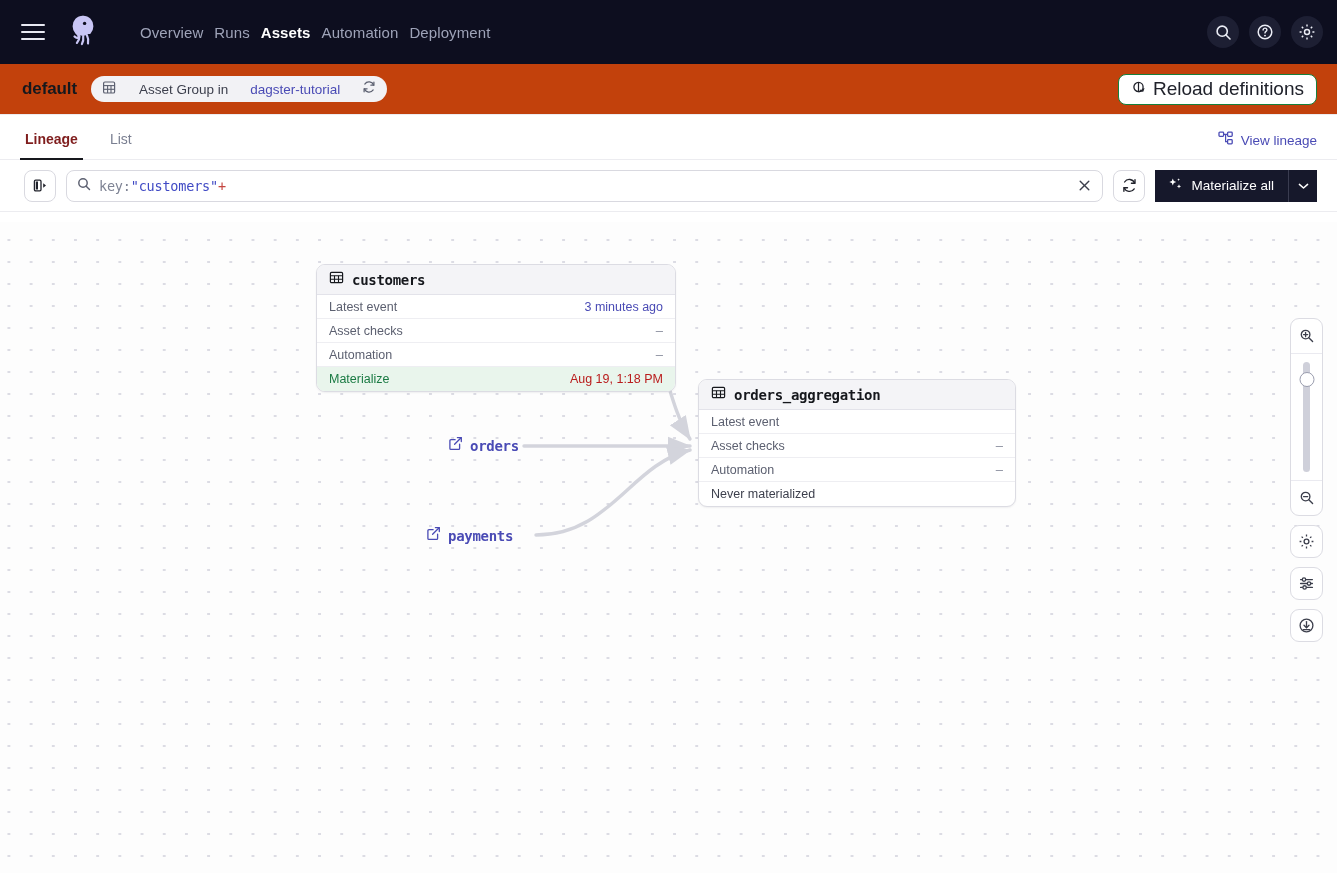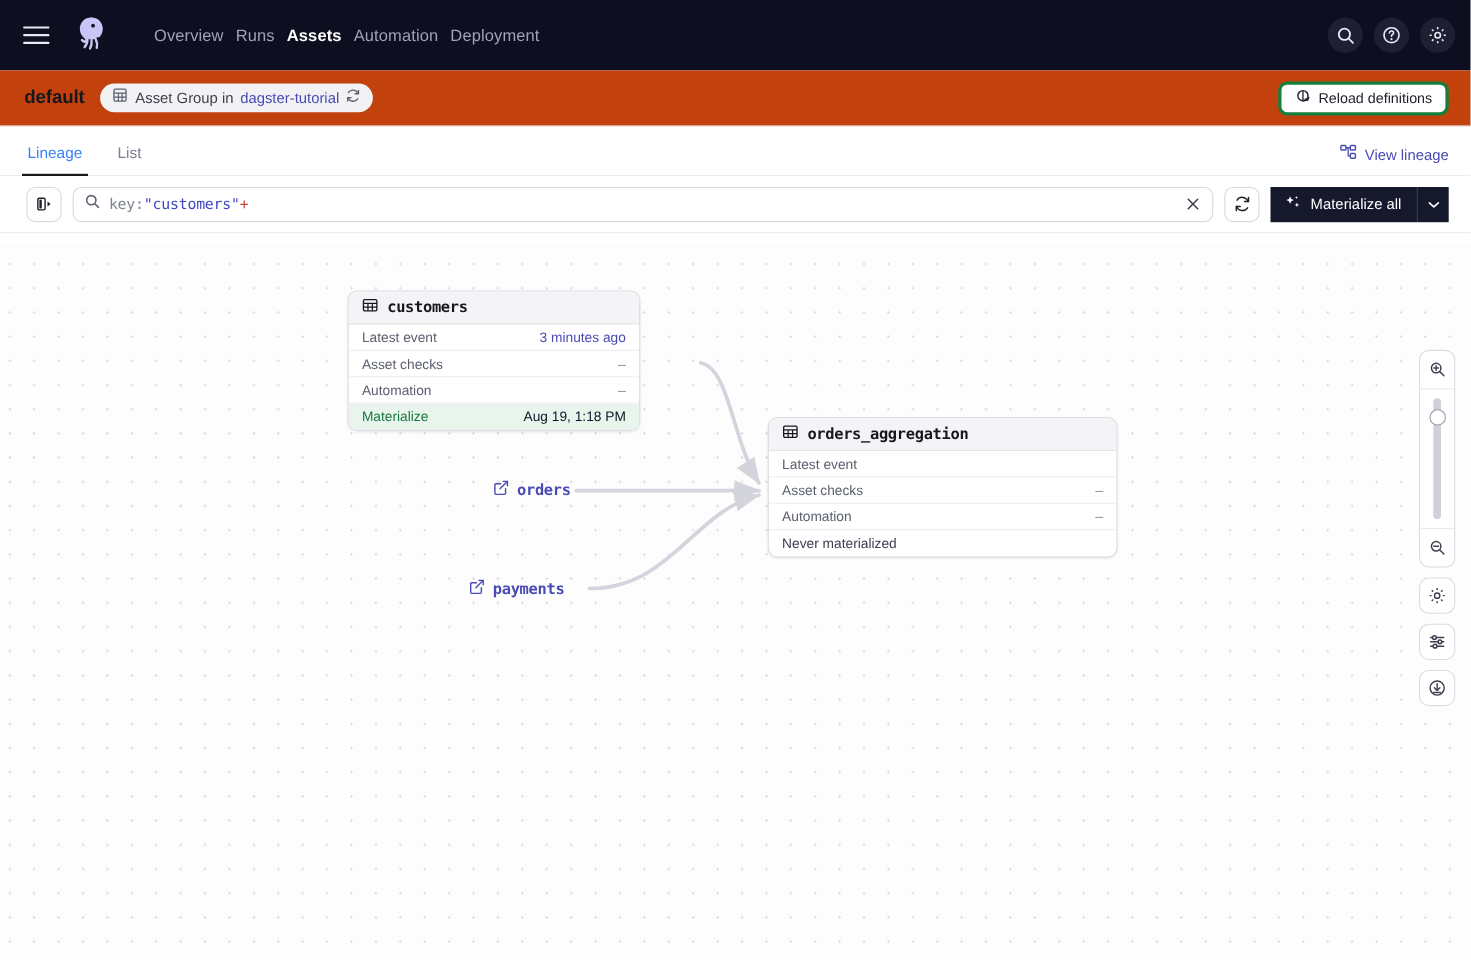--- a/index.html
+++ b/index.html
@@ -32,38 +32,38 @@
     display: flex; align-items: center; justify-content: center; cursor: pointer; }
 
   
   .subheader {
     height: 51px; background: #c2410c; border-bottom: 1px solid #ececf0;
     display: flex; align-items: center; padding: 0 20px 0 22px; position: relative;
   }
   .page-title { font-size: 17px; font-weight: bold; color: #16181d; letter-spacing: -.1px; }
   .group-pill {
     margin-left: 14px; height: 26px; background: #f2f2f5; border-radius: 13px;
-    display: flex; align-items: center; gap: 6px; padding: 0 11px; cursor: pointer;
+    display: flex; align-items: center; gap: 22px; padding: 0 11px; cursor: pointer;
   }
   .group-pill .txt { font-size: 13.5px; color: #3c3f4c; white-space: nowrap; }
   .group-pill .lnk { font-size: 13.5px; color: #4a4bb5; }
   .reload-btn {
-    position: absolute; right: 20px; height: 31px; border: 3px solid #15803d;
+    position: absolute; right: 20px; height: 31px; border: 1px solid #15803d;
     border-radius: 8px; background: #fff; display: flex; align-items: center;
-    gap: 7px; padding: 0 12px; cursor: pointer; font-size: 13px; color: #20222b;
+    gap: 7px; padding: 0 12px; cursor: pointer; font-size: 19px; color: #20222b;
   }
 
   
   .tabsrow {
     height: 45px; border-bottom: 1px solid #ececf0; display: flex; align-items: flex-end;
     padding: 0 20px 0 22px; position: relative; background: #fff;
   }
   .tab { font-size: 14px; color: #7a7f91; padding: 0 3px 12px 3px; margin-right: 26px;
     cursor: pointer; position: relative; }
-  .tab.active { color: #3b82f6; font-weight: normal; }
+  .tab.active { color: #7f1d1d; font-weight: bold; }
   .tab.active::after { content: ""; position: absolute; left: -2px; right: -2px; bottom: -1px;
     height: 2px; background: #16181d; }
   .view-lineage { position: absolute; right: 20px; bottom: 10px; display: flex;
     align-items: center; gap: 7px; color: #4a4bb5; font-size: 13.5px; cursor: pointer; }
 
   
   .toolbar {
     height: 52px; display: flex; align-items: center; padding: 0 20px 0 24px;
     gap: 10px; background: #fff; border-bottom: 1px solid #ececf0; position: relative;
   }
@@ -103,21 +103,21 @@
   .node .nname { font-family: "DejaVu Sans Mono", monospace; font-size: 14px;
     font-weight: bold; color: #16181d; letter-spacing: -.3px; }
   .node .nrow { height: 24px; display: flex; align-items: center; justify-content: space-between;
     padding: 0 12px; border-bottom: 1px solid #eeeef2; font-size: 12.5px; color: #5c6070; }
   .node .nrow .rv { color: #4a4bb5; font-size: 12.5px; }
   .node .nrow .dash { color: #8a8f9e; font-size: 13px; }
   .node .nfoot { height: 24px; display: flex; align-items: center; justify-content: space-between;
     padding: 0 12px; font-size: 12.5px; }
   .nfoot.materialized { background: #e9f5ec; }
   .nfoot.materialized .fl { color: #1a7a43; }
-  .nfoot.materialized .fv { color: #0f172a; }
+  .nfoot.materialized .fv { color: #b91c1c; }
   .nfoot.never .fl { color: #3c3f4c; }
 
   .ext-node { position: absolute; display: flex; align-items: center; gap: 7px; cursor: pointer; }
   .ext-node .etxt { font-family: "DejaVu Sans Mono", monospace; font-size: 14px;
     font-weight: bold; color: #4a4bb5; letter-spacing: -.3px; }
 
   
   .zoomstack { position: absolute; right: 14px; top: 318px; width: 33px; }
   .zoomgroup { border: 1px solid #dcdce3; border-radius: 9px; background: #fff;
     overflow: hidden; }
@@ -299,21 +299,21 @@
         </marker>
       </defs>
 
       <path d="M637 108 C 663 112, 666 180, 690 217" fill="none" stroke="#d3d4dc" stroke-width="3.4" stroke-linecap="round" marker-end="url(#arrow)"></path>
 
       <path d="M524 224 L 690 224" fill="none" stroke="#d3d4dc" stroke-width="3.4" stroke-linecap="round" marker-end="url(#arrow)"></path>
 
       <path d="M536 313 C 610 313, 630 243, 690 228" fill="none" stroke="#d3d4dc" stroke-width="3.4" stroke-linecap="round" marker-end="url(#arrow)"></path>
     </svg>
 
-    <div class="node" style="left:316px; top:42px; width:266px;">
+    <div class="node" style="left:316px; top:42px; width:360px;">
       <div class="nhead">
         <span>
           <svg width="15" height="15" viewBox="0 0 15 15">
               <rect x="1.4" y="2.4" width="12.2" height="10.2" rx="1.2" fill="none" stroke="#16181d" stroke-width="1.2"></rect>
               <line x1="1.4" y1="5.8" x2="13.6" y2="5.8" stroke="#16181d" stroke-width="1.1"></line>
               <line x1="1.4" y1="9.2" x2="13.6" y2="9.2" stroke="#16181d" stroke-width="1.1"></line>
               <line x1="5.5" y1="5.8" x2="5.5" y2="12.6" stroke="#16181d" stroke-width="1.1"></line>
               <line x1="9.5" y1="5.8" x2="9.5" y2="12.6" stroke="#16181d" stroke-width="1.1"></line>
             </svg>
         </span>

